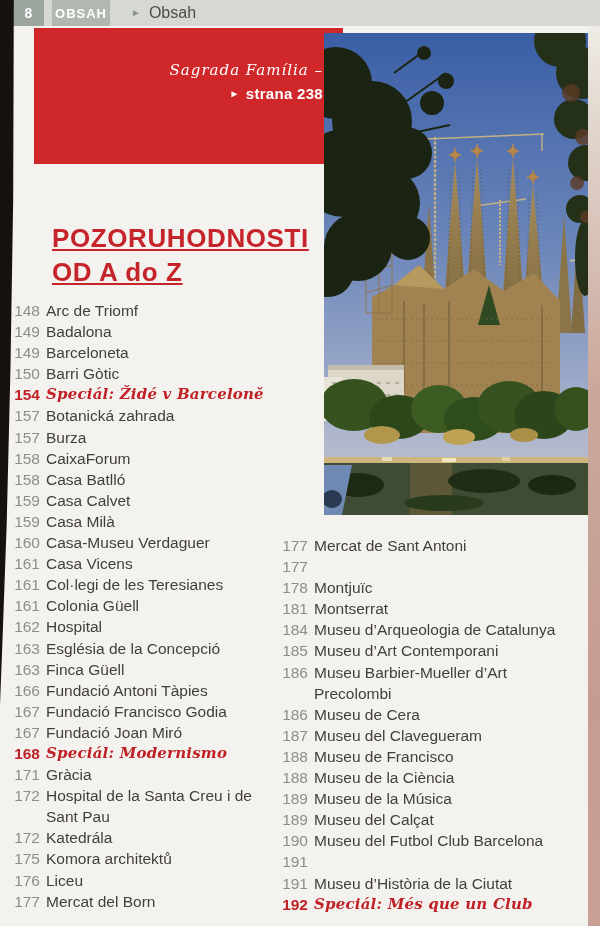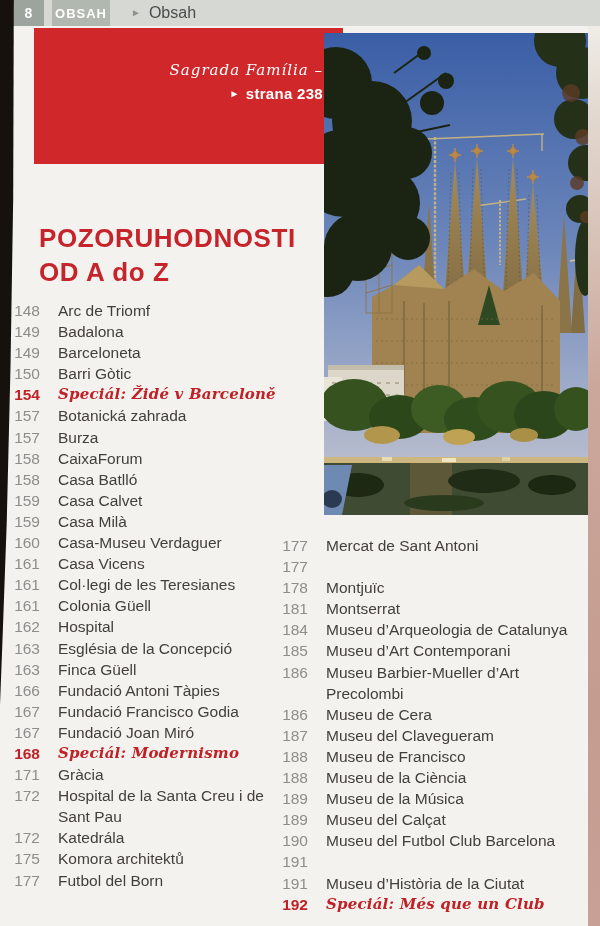--- a/index.html
+++ b/index.html
@@ -29,31 +29,31 @@
 
   
   .photo{position:absolute;left:324px;top:33px;width:264px;height:482px;}
   .photo svg{display:block;}
 
   
   .page-edge{position:absolute;right:0;top:26px;width:12px;height:900px;
     background:linear-gradient(180deg,#efece6 0%,#e2d8cf 10%,#cba79b 40%,#c59c90 75%,#c8a095 100%);}
 
   
-  .heading{position:absolute;left:39px;top:221px;color:#c6242b;font-size:26px;font-weight:bold;
-    line-height:34px;letter-spacing:.6px;}
+  .heading{position:absolute;left:52px;top:221px;color:#c6242b;font-size:26px;font-weight:bold;
+    line-height:34px;letter-spacing:.6px;text-decoration:underline;}
 
   
   .toc{position:absolute;font-size:15.5px;}
   .toc-left{left:14px;top:300px;width:296px;}
   .toc-right{left:278px;top:535px;width:320px;}
   .toc-row{display:flex;align-items:center;height:21.1px;line-height:21.1px;white-space:nowrap;}
   .num{flex:none;width:26px;text-align:right;color:#8d8d8b;}
   .toc-right .num{width:30px;}
-  .title{margin-left:18px;color:#413f3c;}
+  .title{margin-left:6px;color:#413f3c;}
   .toc-row.special .num{color:#bf2127;font-weight:bold;}
   .toc-row.special .title{font-family:"DejaVu Serif",serif;font-style:italic;font-weight:bold;
     color:#bf2127;font-size:15px;letter-spacing:.2px;}
 </style>
 </head>
 <body>
 
 <div class="screen">
 
   <div class="header-bar">
@@ -346,22 +346,26 @@
       </div>
       <div class="toc-row">
         <span class="num">172</span>
         <span class="title">Katedrála</span>
       </div>
       <div class="toc-row">
         <span class="num">175</span>
         <span class="title">Komora architektů</span>
       </div>
       <div class="toc-row">
+        <span class="num">176</span>
+        <span class="title">Liceu</span>
+      </div>
+      <div class="toc-row">
         <span class="num">177</span>
-        <span class="title">Futbol del Born</span>
+        <span class="title">Mercat del Born</span>
       </div>
     </div>
   <div class="toc toc-right" id="toc-right">
       <div class="toc-row">
         <span class="num">177</span>
         <span class="title">Mercat de Sant Antoni</span>
       </div>
       <div class="toc-row">
         <span class="num">177</span>
       </div>

